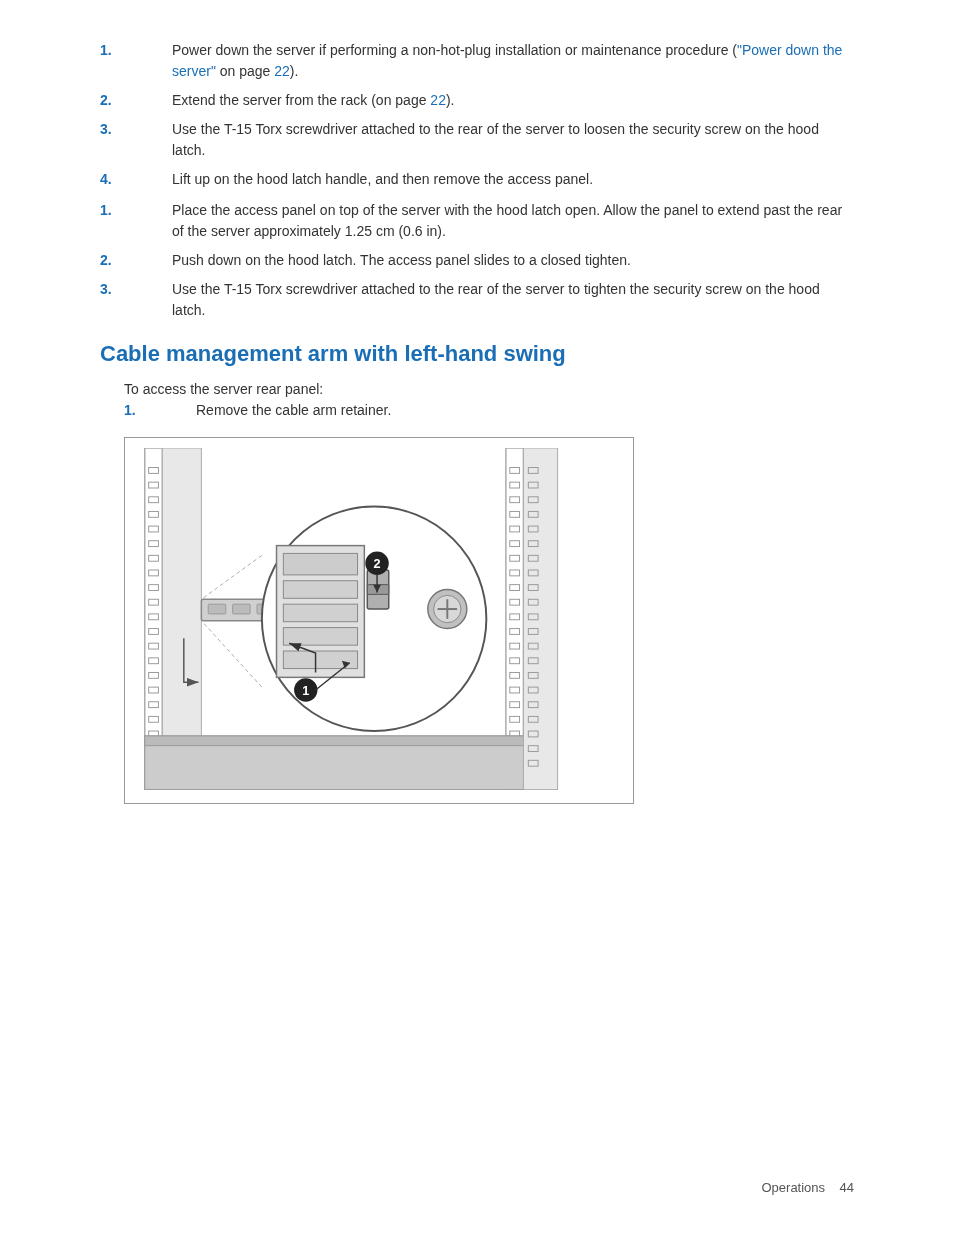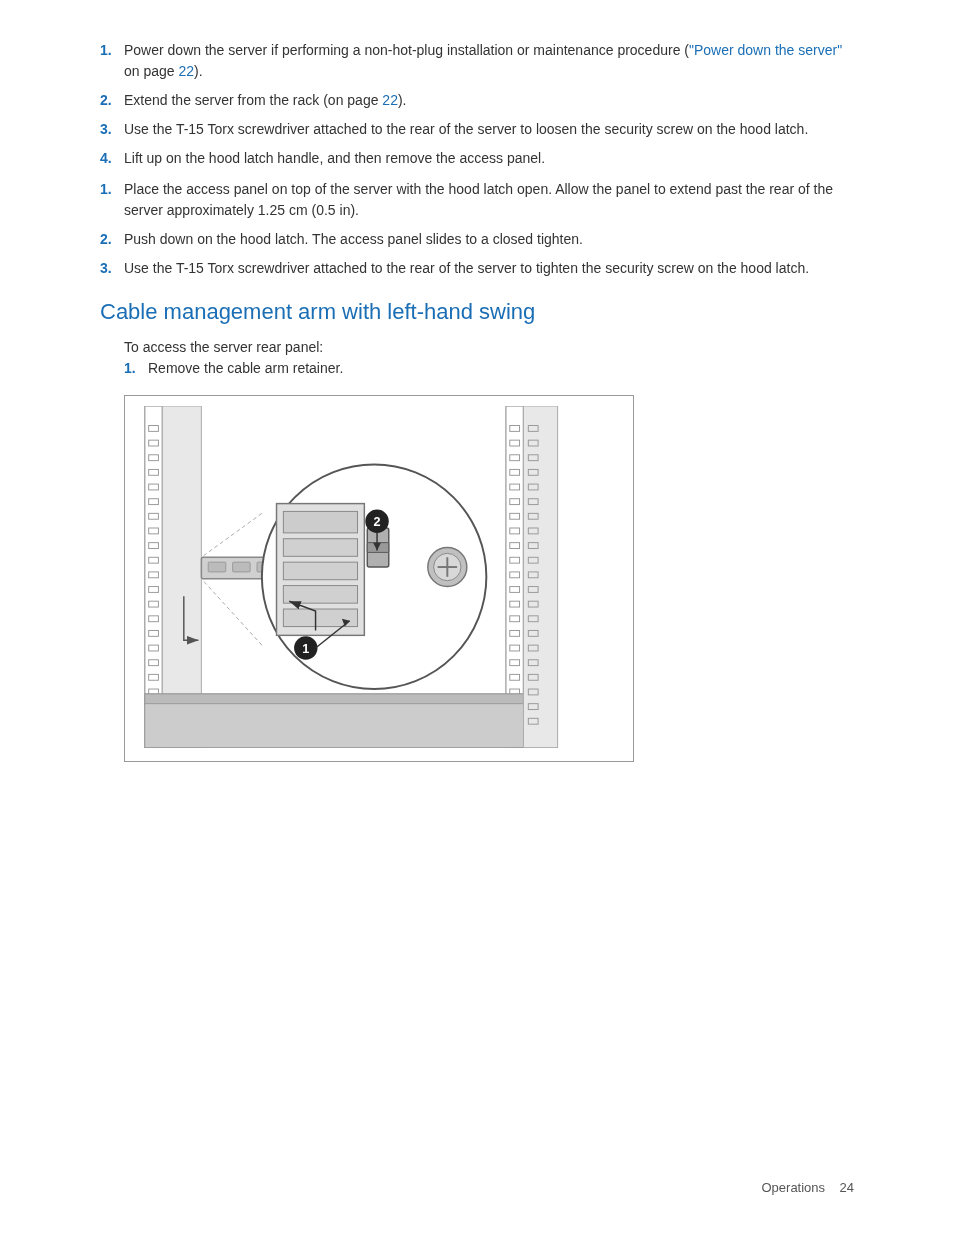--- a/index.html
+++ b/index.html
@@ -38,38 +38,39 @@
       color: #1a6eb5;
       min-width: 24px;
       font-size: 14px;
     }
 
     .numbered-list li .text {
       flex: 1;
       font-size: 14px;
       line-height: 1.5;
       color: #333;
+      margin-left: 48px;
     }
 
     .link {
       color: #1a6eb5;
       text-decoration: none;
     }
 
     .section-title {
       font-size: 30px;
       font-weight: 300;
       color: #1a6eb5;
       margin: 28px 0 16px 0;
       font-family: Arial, Helvetica, sans-serif;
     }
 
     .subsection-title {
       font-size: 22px;
-      font-weight: 400;
+      font-weight: 700;
       color: #1a6eb5;
       margin: 20px 0 12px 0;
       font-family: Arial, Helvetica, sans-serif;
     }
 
     .body-text {
       font-size: 14px;
       color: #333;
       line-height: 1.5;
       margin-left: 24px;
@@ -126,21 +127,21 @@
         Lift up on the hood latch handle, and then remove the access panel.
       </span>
     </li>
   </ol>
 
 
   <ol class="numbered-list">
     <li>
       <span class="num">1.</span>
       <span class="text">
-        Place the access panel on top of the server with the hood latch open. Allow the panel to extend past the rear of the server approximately 1.25 cm (0.5 in).
+        Place the access panel on top of the server with the hood latch open. Allow the panel to extend past the rear of the server approximately 1.25 cm (0.6 in).
       </span>
     </li>
     <li>
       <span class="num">2.</span>
       <span class="text">
         Push down on the hood latch. The access panel slides to a closed tighten.
       </span>
     </li>
     <li>
       <span class="num">3.</span>
@@ -299,16 +300,16 @@
         <marker id="arrowhead2" markerWidth="8" markerHeight="6" refX="8" refY="3" orient="auto">
           <polygon points="0 0, 8 3, 0 6" fill="#555"></polygon>
         </marker>
       </defs>
     </svg>
   </div>
 
   <div class="footer">
     <span>Operations</span>
     &nbsp;&nbsp;
-    <span>24</span>
+    <span>44</span>
   </div>
 
 </div>
 
 </body></html>

